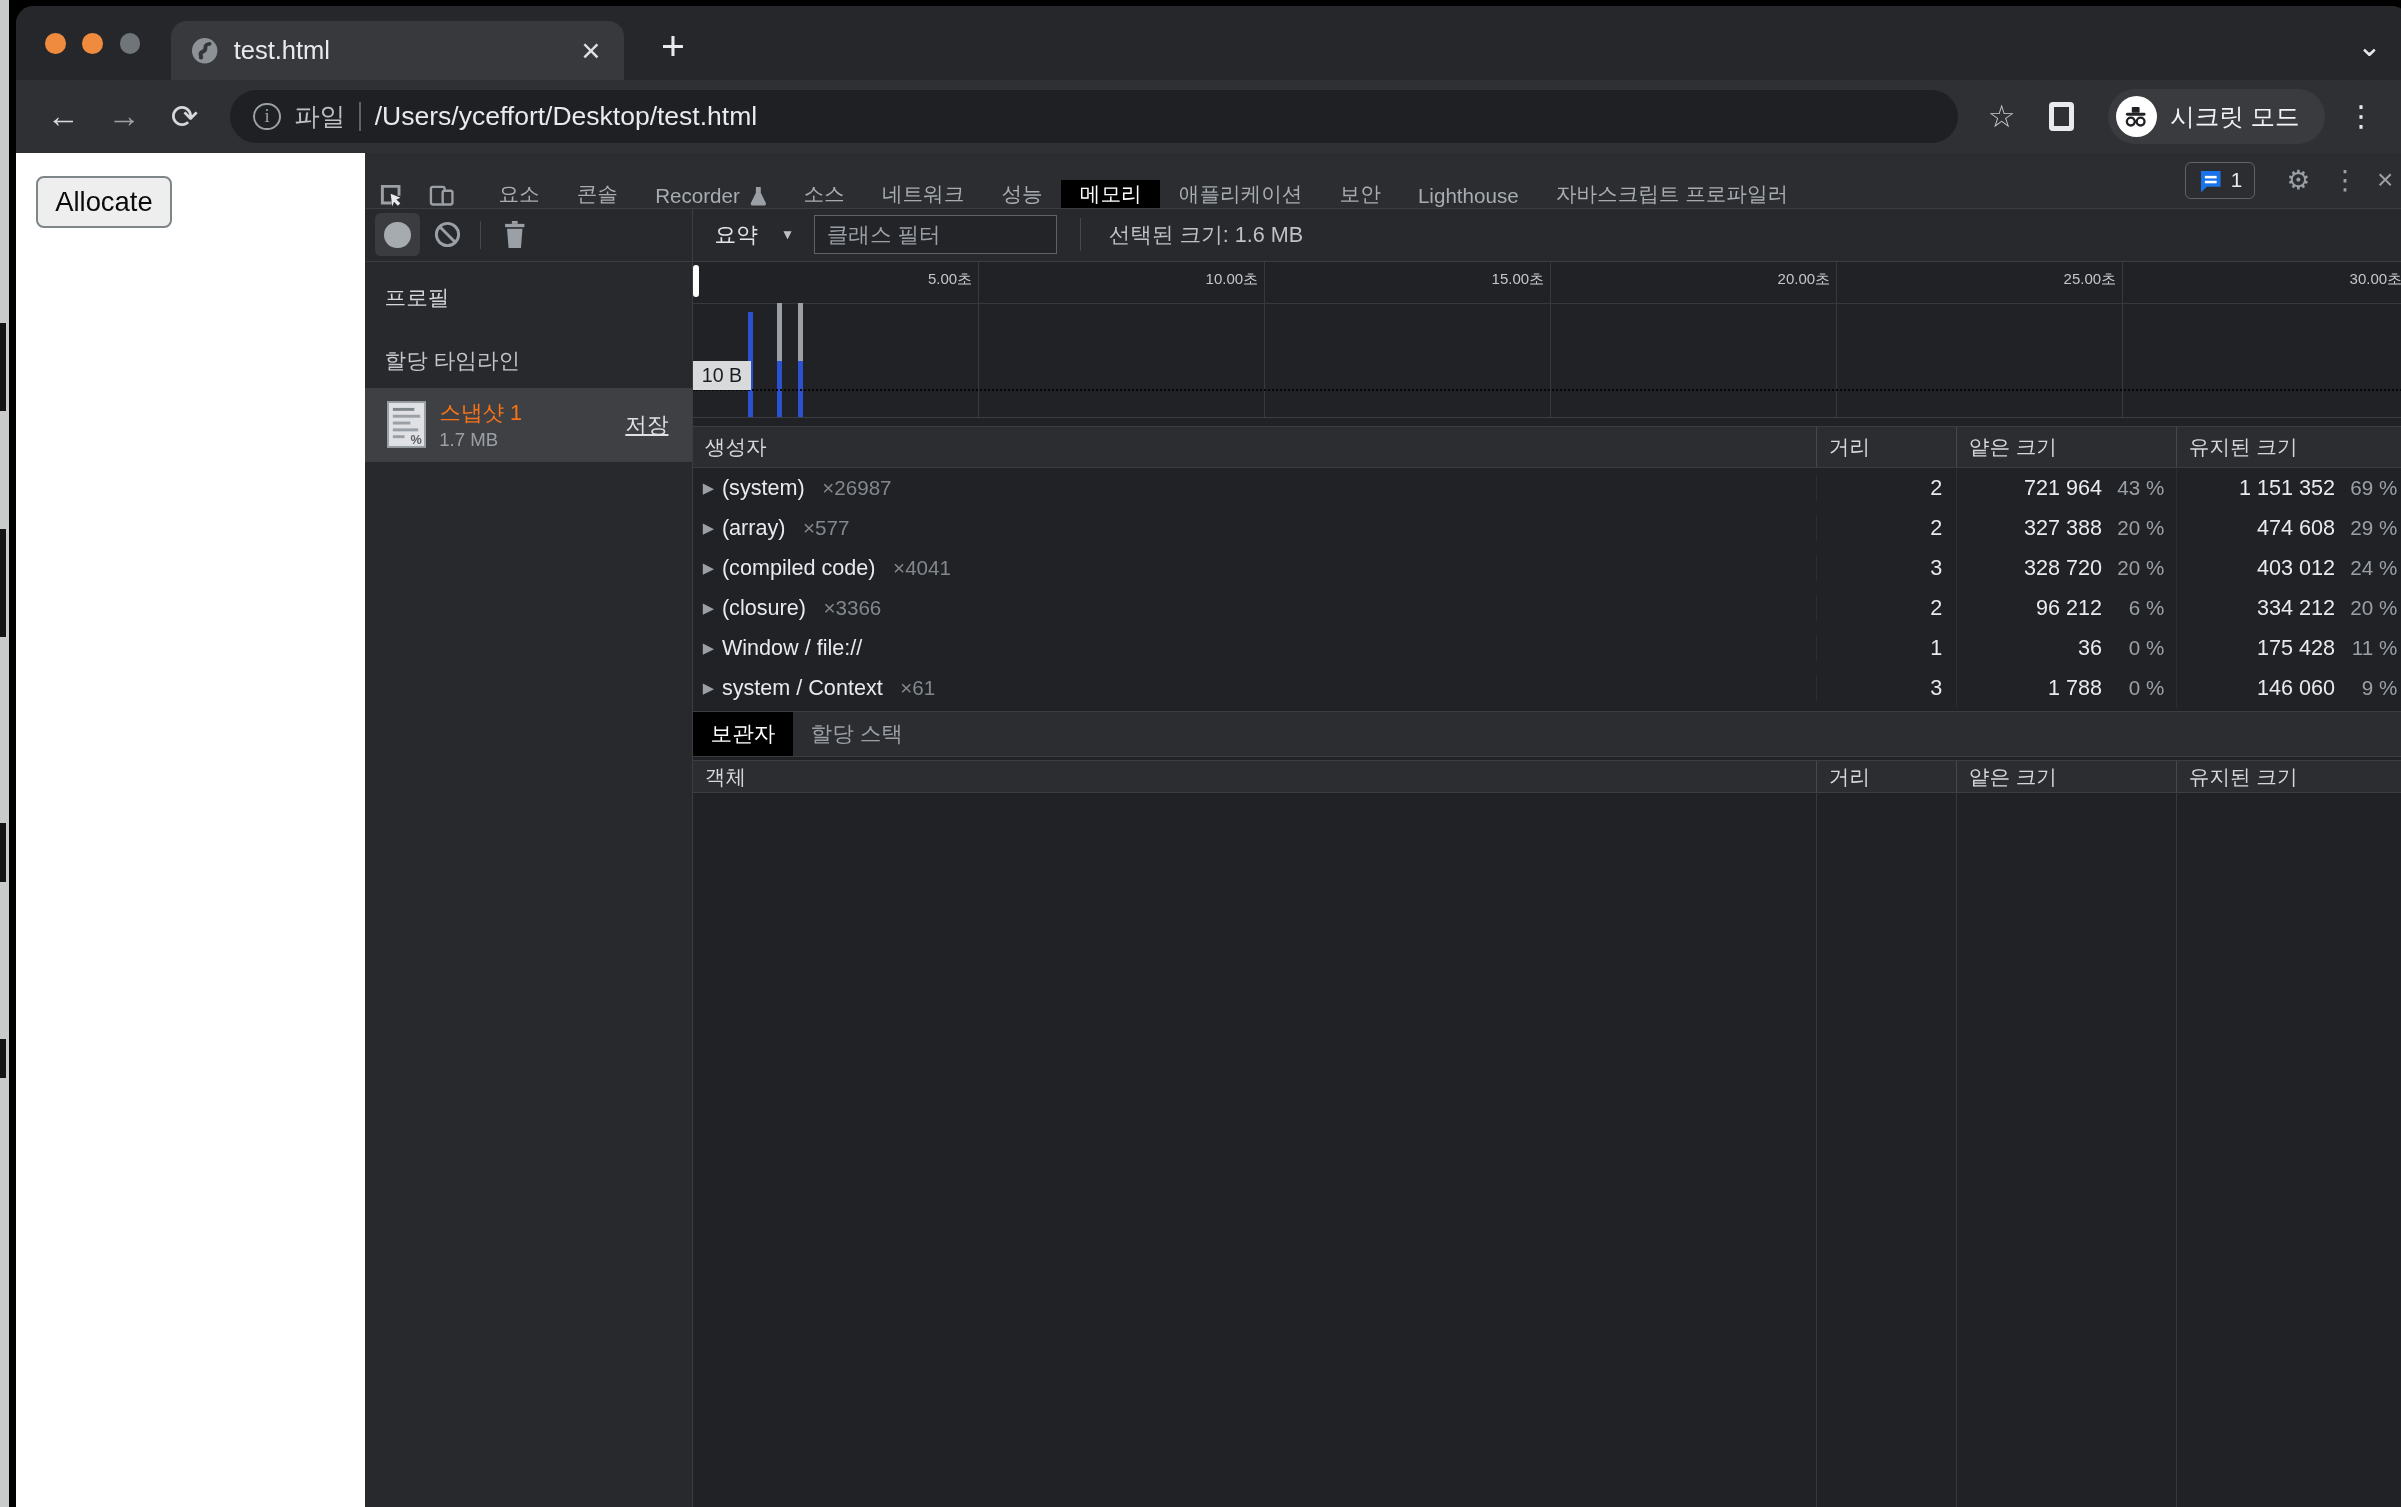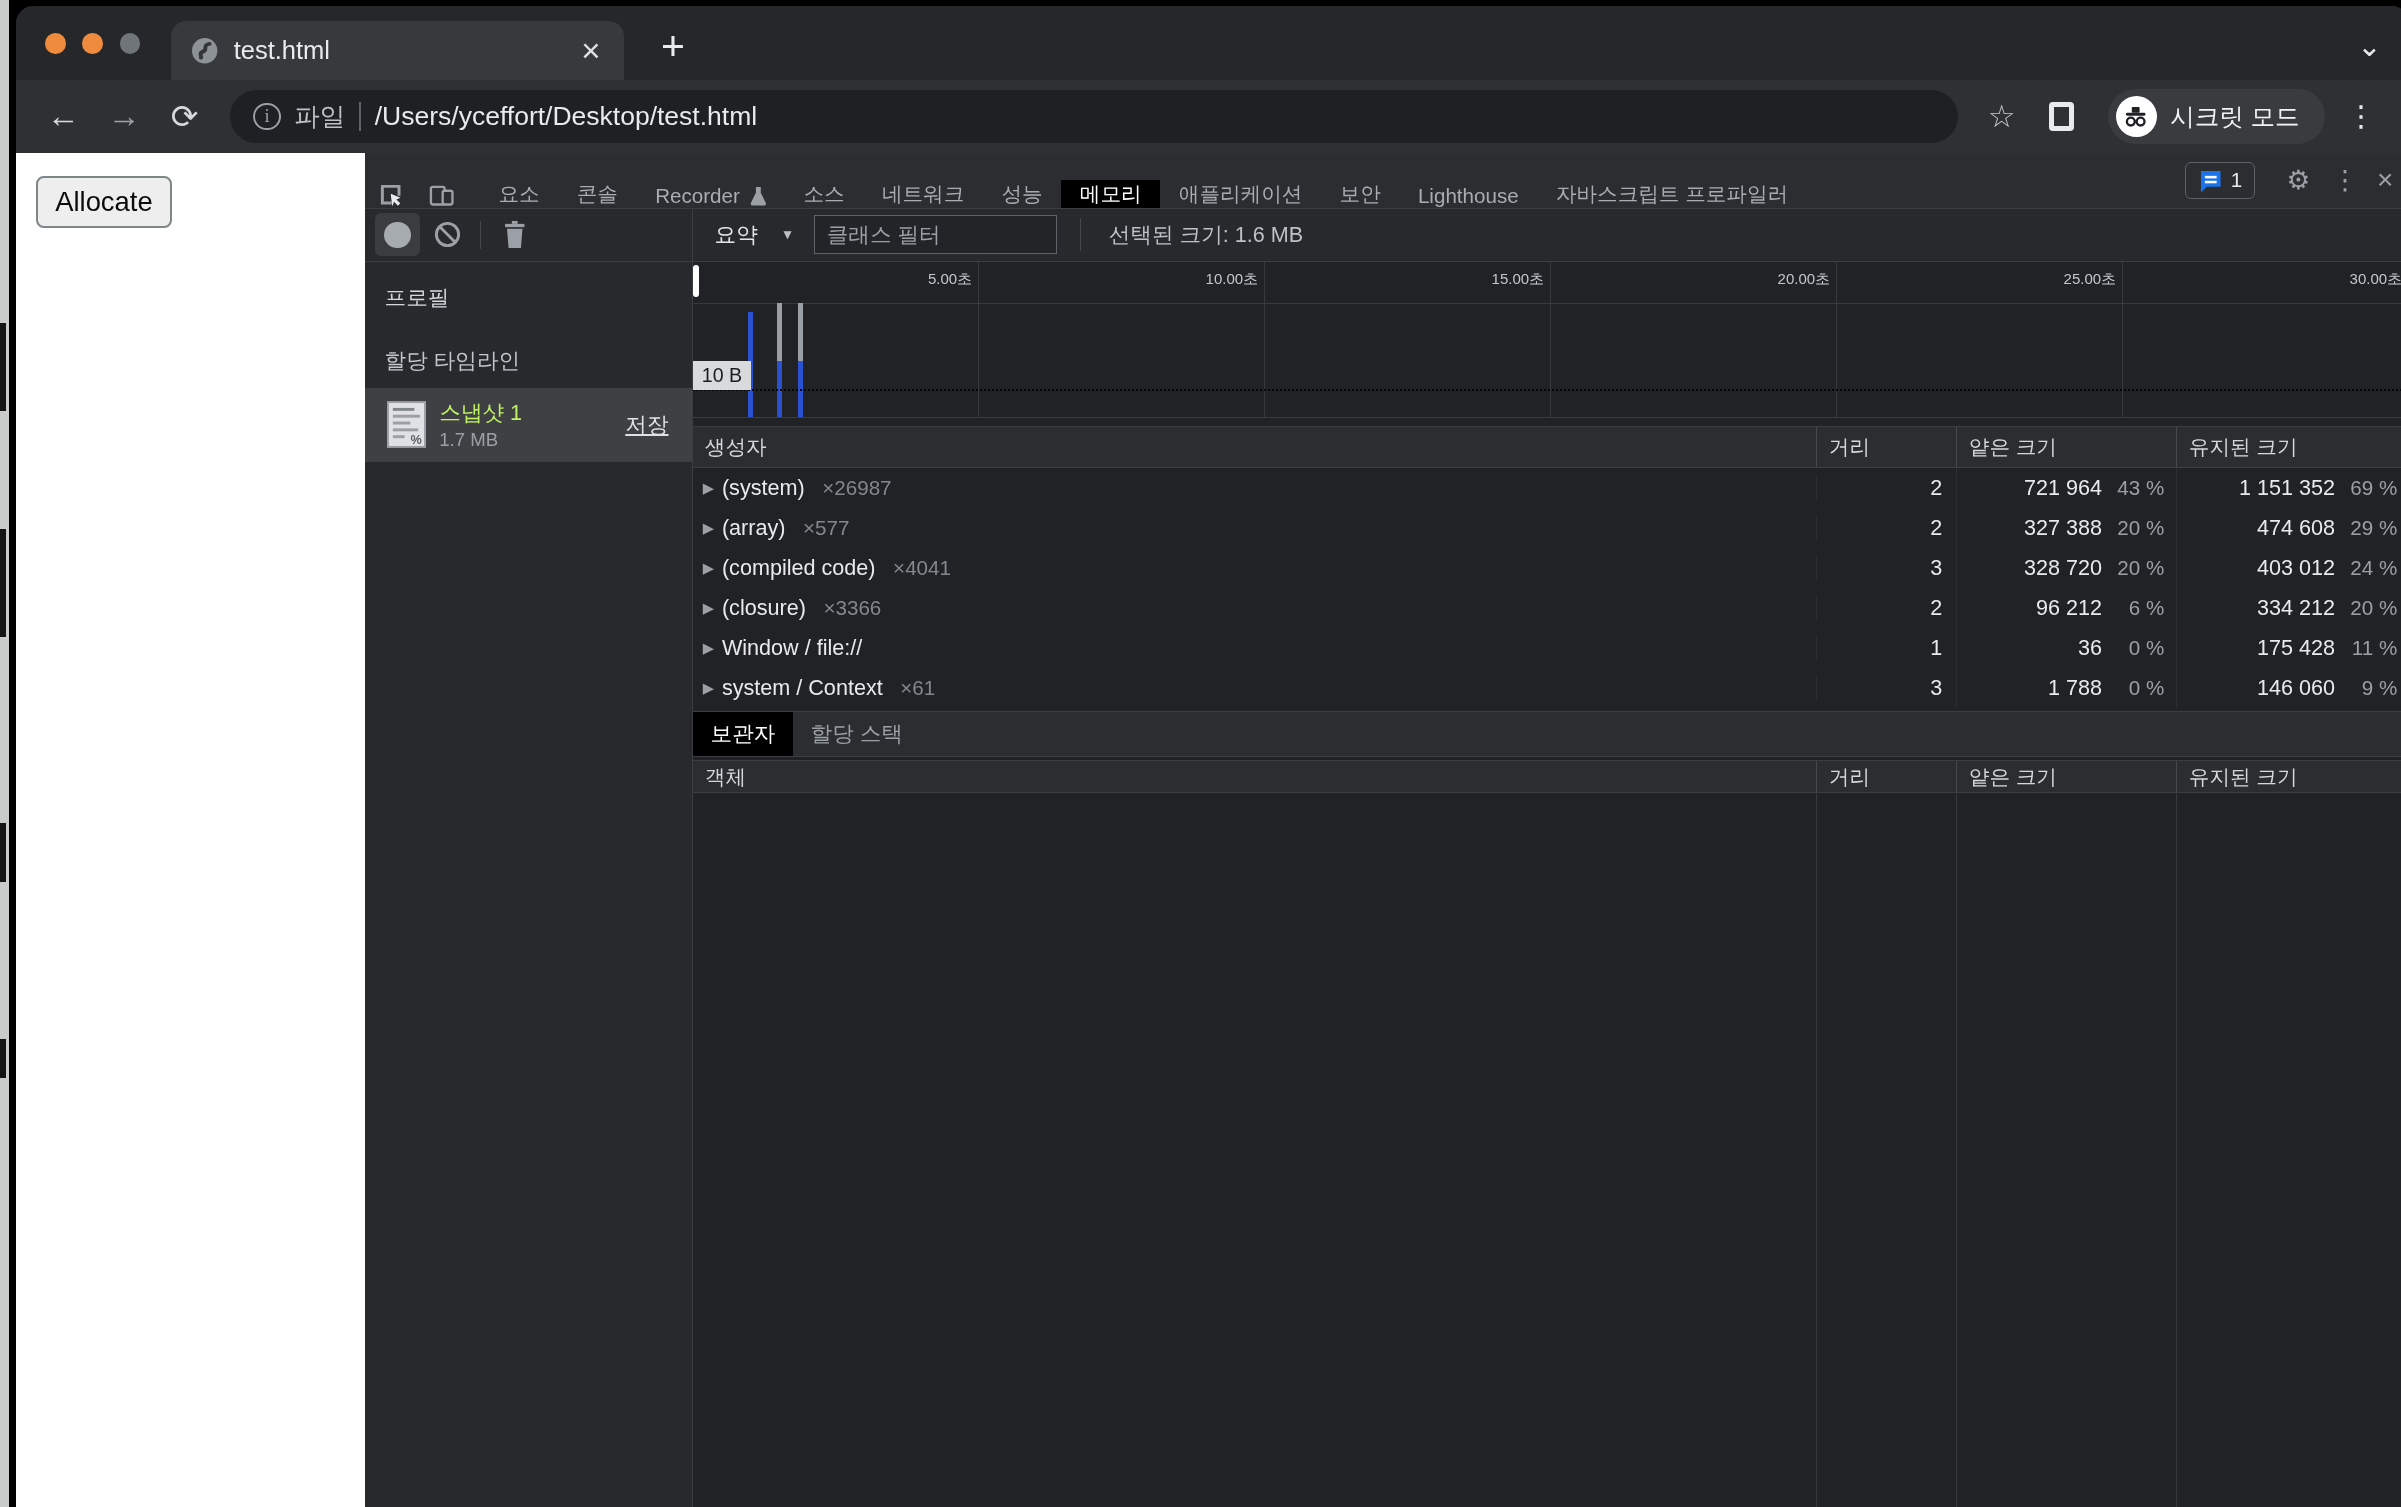--- a/index.html
+++ b/index.html
@@ -89,21 +89,21 @@
   .tb-div2 { width:1px; height:33px; background:#47484c; margin-left:9.8px; }
 
   
   .dt-body { flex:1; display:flex; min-height:0; }
   .dt-sidebar { width:328px; background:#28292d; border-right:1px solid #3c3d41; display:flex; flex-direction:column; }
   .profiles-header { color:#d5d8db; font-size:21.6px; padding:21.6px 19.6px 9.8px; }
   .group-label { color:#c3c7cb; font-size:21.6px; padding:23.5px 19.6px 13.7px; }
   .snapshot { background:#3f4044; border-bottom:1px solid #3c3d41; display:flex; align-items:center;
     gap:13.7px; padding:9.8px 13.7px 9.8px 21.6px; }
   .snap-txt { flex:1; }
-  .snap-name { color:#bef264; font-size:21.6px; }
+  .snap-name { color:#f97316; font-size:21.6px; }
   .snap-size { color:#9aa0a6; font-size:18.6px; margin-top:2px; }
   .snap-save { color:#dfe2e5; font-size:21.6px; text-decoration:underline; padding-right:9.8px; }
 
   .dt-main { flex:1; display:flex; flex-direction:column; min-width:0; background:#212226; }
 
   
   .timeline { height:156px; position:relative; border-bottom:1px solid #3c3d41; display:flex; }
   .tl-section { flex:1; border-right:1px solid #38393d; position:relative; }
   .tl-section:last-child { border-right:none; }
   .tl-label { position:absolute; top:7.8px; right:5.9px; color:#c3c7cb; font-size:15px; }

